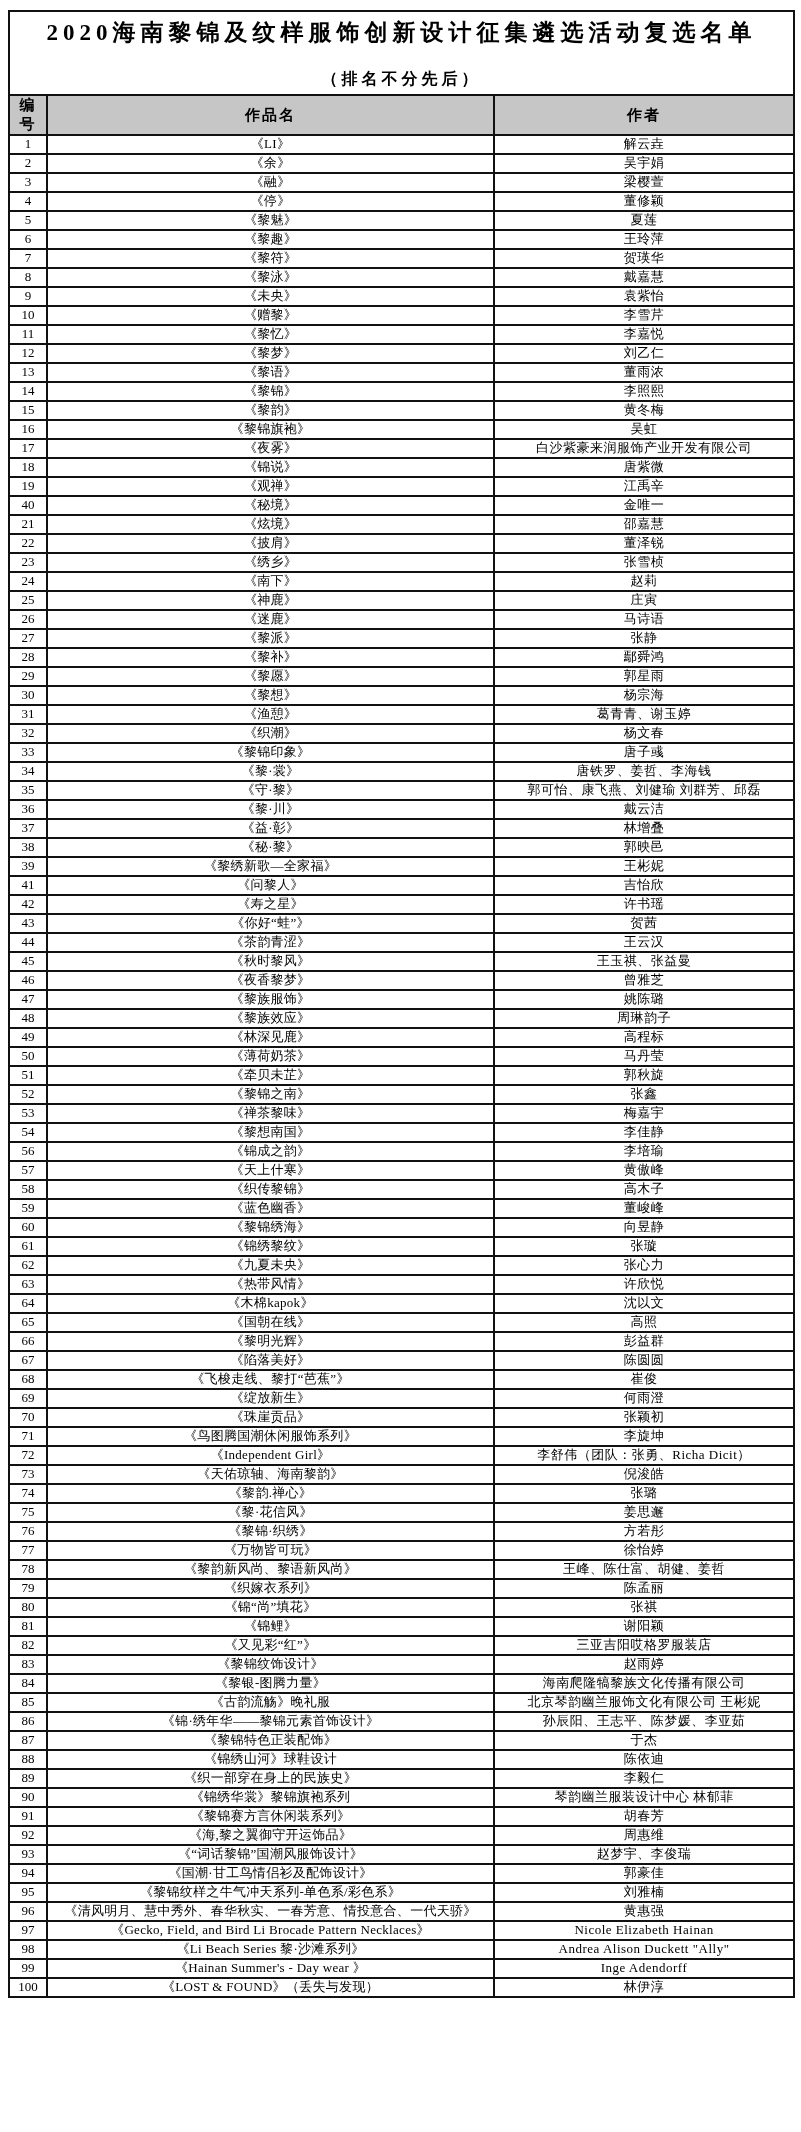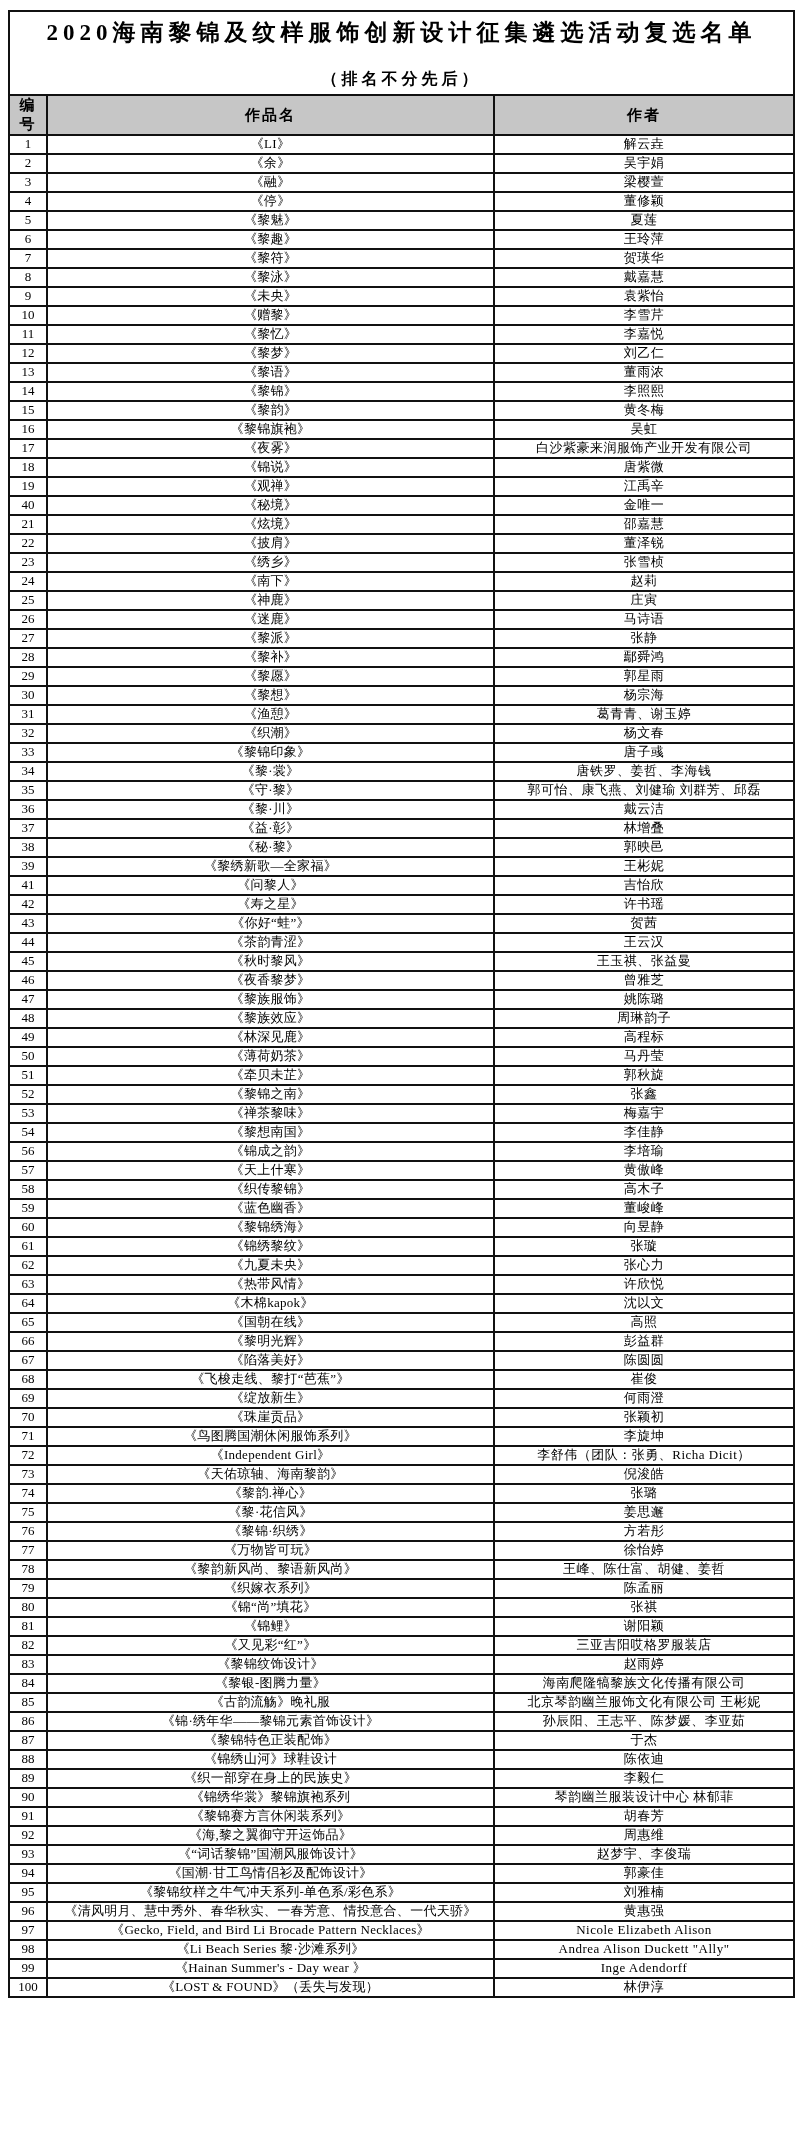--- a/index.html
+++ b/index.html
@@ -605,21 +605,21 @@
 
   <tr>
     <td class="c-no">96</td>
     <td class="c-work">《清风明月、慧中秀外、春华秋实、一春芳意、情投意合、一代天骄》</td>
     <td class="c-author">黄惠强</td>
   </tr>
 
   <tr>
     <td class="c-no">97</td>
     <td class="c-work">《Gecko, Field, and Bird Li Brocade Pattern Necklaces》</td>
-    <td class="c-author">Nicole Elizabeth Alison</td>
+    <td class="c-author">Nicole Elizabeth Hainan</td>
   </tr>
 
   <tr>
     <td class="c-no">98</td>
     <td class="c-work">《Li Beach Series 黎·沙滩系列》</td>
     <td class="c-author">Andrea Alison Duckett "Ally"</td>
   </tr>
 
   <tr>
     <td class="c-no">99</td>

